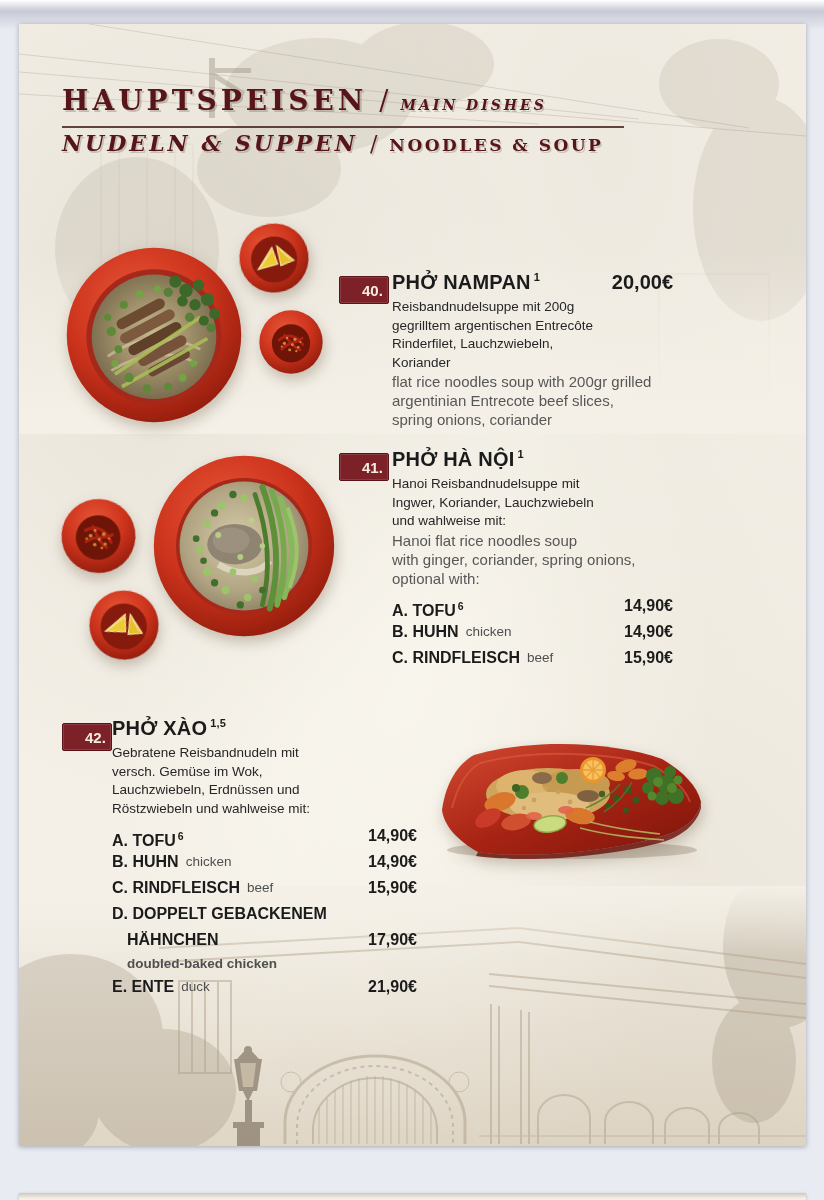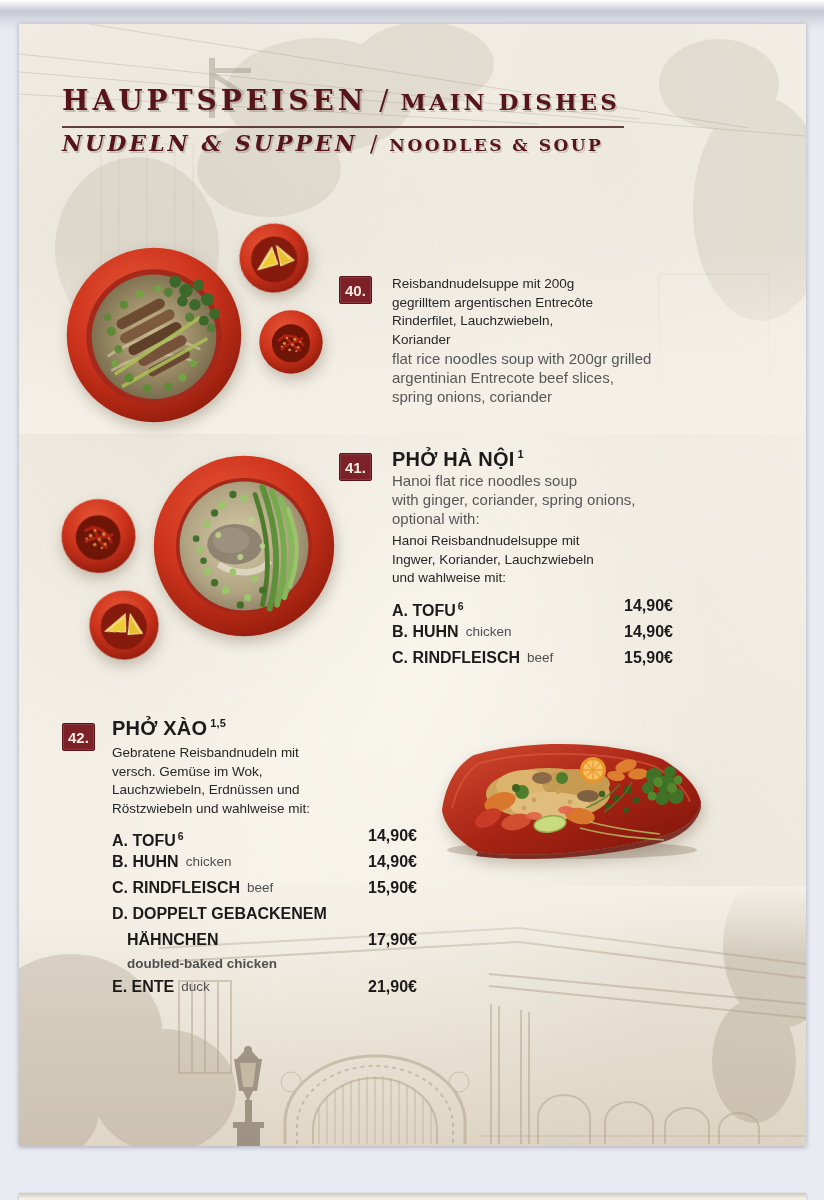--- a/index.html
+++ b/index.html
@@ -28,40 +28,40 @@
   svg.bgdecor{position:absolute;left:0;z-index:0;}
   .fade-top{position:absolute;left:0;top:230px;width:787px;height:180px;z-index:0;
     background:linear-gradient(rgba(244,240,231,0),#f4f0e7 90%);}
 
   
   .hdr{position:absolute;z-index:2;display:flex;align-items:baseline;gap:12px;white-space:nowrap;}
   .hdr-1{left:43px;top:60px;}
   .hdr-2{left:43px;top:106px;}
   .hdr .de1{font-family:"DejaVu Serif","Liberation Serif",serif;font-weight:bold;font-size:28px;
     letter-spacing:4px;color:#571419;text-shadow:2px 2px 0 rgba(125,115,100,.38);}
-  .hdr .en1{font-family:"DejaVu Serif","Liberation Serif",serif;font-weight:bold;font-size:23px;
-    letter-spacing:3px;color:#571419;text-shadow:1.5px 1.5px 0 rgba(125,115,100,.35);}
+  .hdr .en1{font-family:"DejaVu Serif","Liberation Serif",serif;font-weight:bold;font-size:14px;
+    letter-spacing:3px;color:#571419;text-shadow:1.5px 1.5px 0 rgba(125,115,100,.35);font-style:italic;}
   .hdr .de2{font-family:"DejaVu Serif","Liberation Serif",serif;font-weight:bold;font-size:22px;
     letter-spacing:3px;color:#571419;text-shadow:1.5px 1.5px 0 rgba(125,115,100,.35);font-style:italic;}
   .hdr .en2{font-family:"DejaVu Serif","Liberation Serif",serif;font-weight:bold;font-size:17px;
     letter-spacing:2.5px;color:#571419;text-shadow:1.5px 1.5px 0 rgba(125,115,100,.32);}
   .hdr .slash{font-family:"DejaVu Serif","Liberation Serif",serif;font-size:27px;color:#571419;
     font-weight:normal;text-shadow:1.5px 1.5px 0 rgba(125,115,100,.3);}
   .hdr-2 .slash{font-size:22px;}
   .divider{position:absolute;left:43px;top:102px;width:562px;height:2px;background:#46261e;opacity:.85;z-index:2;}
 
   
   .item{position:absolute;z-index:2;}
   .item-40{left:320px;top:247px;width:334px;}
   .item-41{left:320px;top:424px;width:334px;}
   .item-42{left:43px;top:693px;width:355px;}
   .badge{
     position:absolute;left:0;top:5px;background:#7b2127;border:1px solid #5a1318;
     color:#f3ece0;font-weight:bold;font-size:15px;line-height:1;
-    padding:6px 5px 5px 5px;border-radius:2px;box-shadow:inset 0 0 0 1px rgba(255,255,255,.12);
+    padding:6px 5px 5px 22px;border-radius:2px;box-shadow:inset 0 0 0 1px rgba(255,255,255,.12);
   }
   .item-42 .badge{top:6px;}
   .content{margin-left:53px;}
   .item-42 .content{margin-left:50px;}
   .title-row{display:flex;justify-content:space-between;align-items:baseline;}
   .item-title{font-size:20px;font-weight:bold;color:#1b1b1b;letter-spacing:.2px;white-space:nowrap;}
   .item-title sup{font-size:11px;font-weight:bold;margin-left:3px;}
   .item-price{font-size:20px;font-weight:bold;color:#1b1b1b;}
   .desc{white-space:pre-line;}
   .desc-de{margin-top:4px;font-size:13.5px;line-height:18.5px;color:#262626;}
@@ -439,42 +439,46 @@
   <svg class="photo ph-lemon2" viewBox="0 0 100 100">
       <use href="#sym-lemon"></use>
     </svg>
   <svg class="photo ph-plate" viewBox="0 0 282 132">
       <use href="#sym-plate"></use>
     </svg>
 
   <div class="item item-40">
     <span class="badge">40.</span>
     <div class="content">
+      <div class="title-row">
+        <span class="item-title"><span>PHỞ NAMPAN</span><sup>1</sup></span>
+        <span class="item-price">20,00€</span>
+      </div>
       <div class="desc desc-de">Reisbandnudelsuppe mit 200g
 gegrilltem argentischen Entrecôte
 Rinderfilet, Lauchzwiebeln,
 Koriander</div>
       <div class="desc desc-en">flat rice noodles soup with 200gr grilled
 argentinian Entrecote beef slices,
 spring onions, coriander</div>
     </div>
   </div>
 
   <div class="item item-41">
     <span class="badge">41.</span>
     <div class="content">
       <div class="title-row">
         <span class="item-title"><span>PHỞ HÀ NỘI</span><sup>1</sup></span>
       </div>
+      <div class="desc desc-de">Hanoi Reisbandnudelsuppe mit
+Ingwer, Koriander, Lauchzwiebeln
+und wahlweise mit:</div>
       <div class="desc desc-en">Hanoi flat rice noodles soup
 with ginger, coriander, spring onions,
 optional with:</div>
-      <div class="desc desc-de">Hanoi Reisbandnudelsuppe mit
-Ingwer, Koriander, Lauchzwiebeln
-und wahlweise mit:</div>
       <div class="options">
         <div class="opt-row">
           <span class="opt-label"><span>A. TOFU</span><sup>6</sup></span>
           <span class="opt-note"></span>
           <span class="opt-price">14,90€</span>
         </div>
         <div class="opt-row">
           <span class="opt-label">B. HUHN</span>
           <span class="opt-note">chicken</span>
           <span class="opt-price">14,90€</span>

